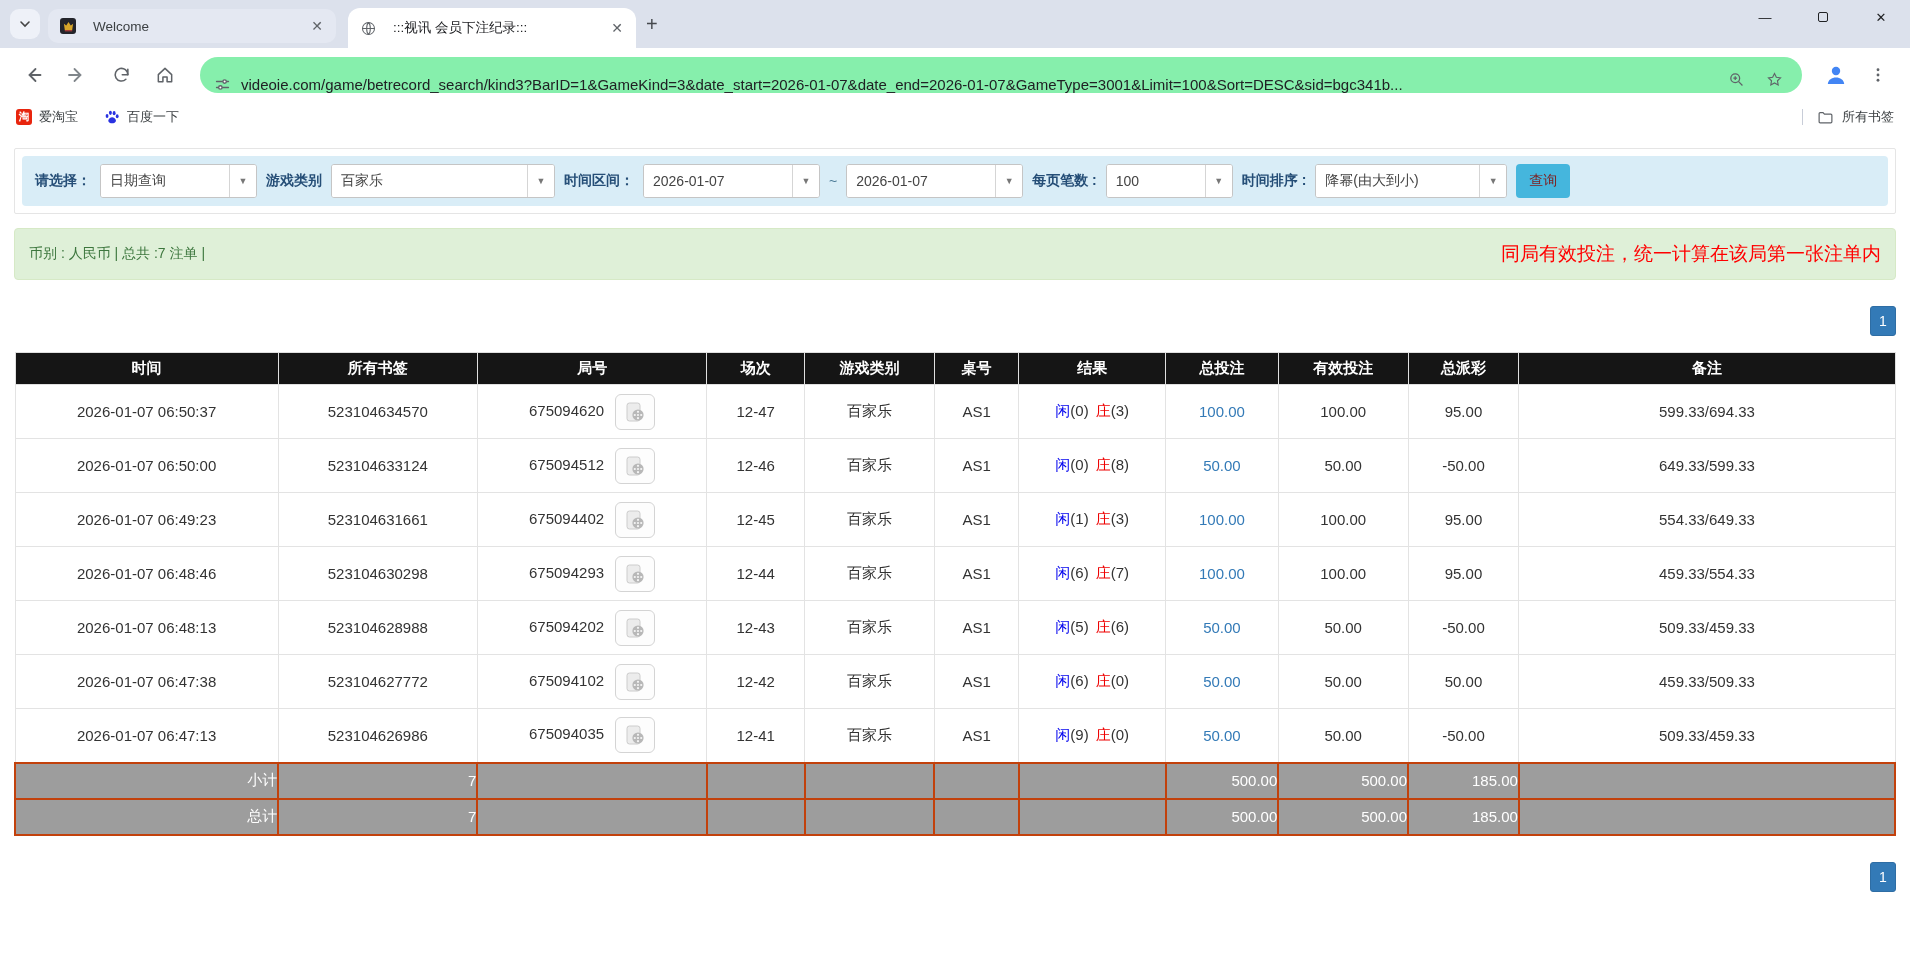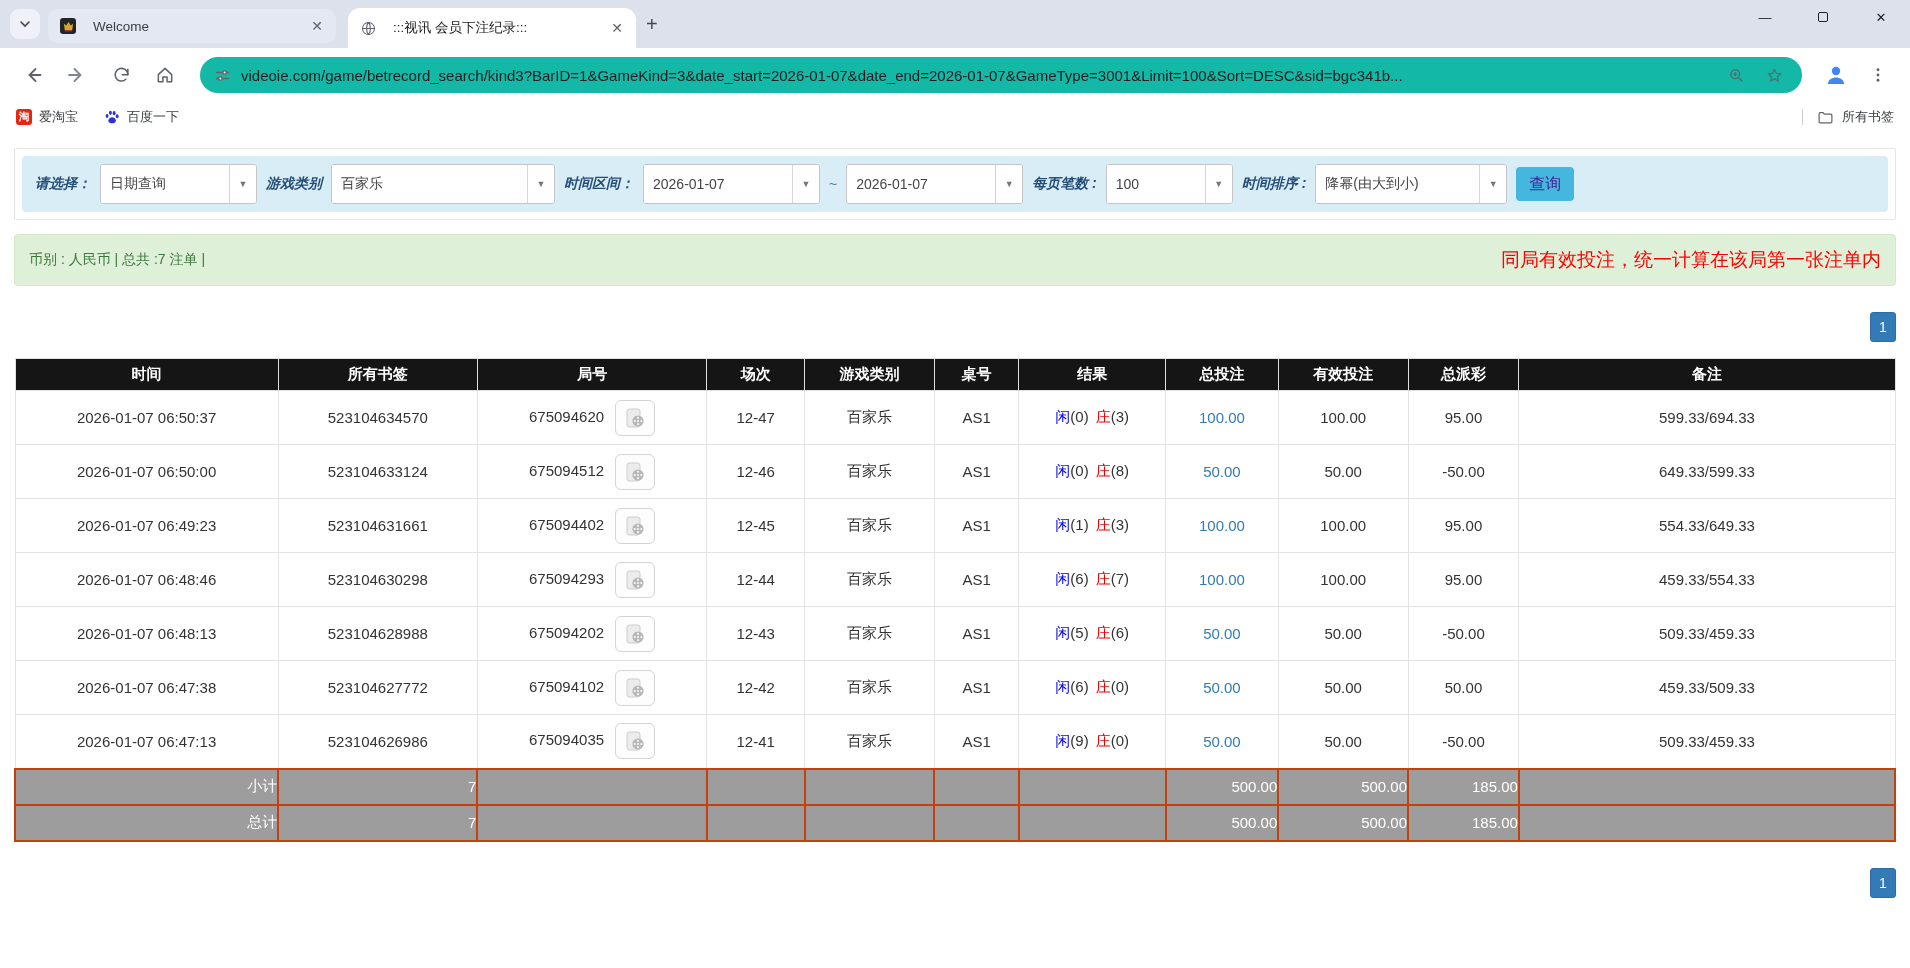--- a/index.html
+++ b/index.html
@@ -30,46 +30,46 @@
   .favicon { width:16px; height:16px; flex:0 0 16px; display:flex; align-items:center; justify-content:center; }
   .crown-fav { width:16px; height:16px; border-radius:3px; background:#23242b; display:flex; align-items:center; justify-content:center; }
   .newtab-btn { border:none; background:transparent; font-size:20px; color:#45484d; margin:0 0 12px 10px; cursor:pointer; }
   .win-controls { position:absolute; right:0; top:0; height:34px; display:flex; }
   .win-btn { width:58px; height:34px; border:none; background:transparent; font-size:13px; color:#202124; cursor:pointer; display:flex; align-items:center; justify-content:center; }
   .maxi-glyph { width:10px; height:10px; border:1.4px solid #202124; border-radius:2px; display:inline-block; }
 
   .toolbar { height:54px; background:#fff; display:flex; align-items:center; padding:0 14px; gap:6px; }
   .nav-btn { width:38px; height:38px; border:none; background:transparent; display:flex; align-items:center; justify-content:center; cursor:pointer; }
   .omnibox {
-    flex:1; height:36px; margin:0 10px; background:#14b8a6; border-radius:18px;
-    display:flex; align-items:center; padding:0 14px; gap:10px;
+    flex:1; height:36px; margin:0 10px; background:#86efac; border-radius:18px;
+    display:flex; align-items:flex-end; padding:0 14px; gap:10px;
   }
   .omnibox .url { flex:1; font-size:15px; color:#202124; white-space:nowrap; overflow:hidden; text-overflow:ellipsis; }
   .omni-icon-btn { border:none; background:transparent; display:flex; align-items:center; justify-content:center; width:28px; height:28px; cursor:pointer; }
   .avatar-btn, .menu-btn { border:none; background:transparent; width:36px; height:36px; display:flex; align-items:center; justify-content:center; cursor:pointer; }
 
   .bookmarksbar { height:30px; background:#fff; display:flex; align-items:center; padding:0 16px; font-size:13px; color:#3c4043; }
   .bookmark { display:flex; align-items:center; gap:7px; margin-right:26px; cursor:pointer; }
   .bm-spacer { flex:1; }
   .bm-divider { width:1px; height:16px; background:#c8cdd8; margin-right:14px; }
   .all-bookmarks { display:flex; align-items:center; gap:8px; cursor:pointer; }
   .taobao-fav { width:16px; height:16px; background:#e8250e; border-radius:3px; color:#fff; font-size:10.5px; font-weight:bold; display:flex; align-items:center; justify-content:center; }
 
   
   .content { padding:0 14px; }
   .page-title { margin-top:30px; font-size:23px; font-weight:400; color:#222; }
 
   .filter-wrap { margin-top:16px; border:1px solid #e5e5e5; border-radius:2px; padding:7px; background:#fff; }
   .filter-bar { background:#d9edf7; border-radius:4px; padding:8px 13px; display:flex; align-items:center; gap:9px; }
-  .filter-label { font-size:14px; font-weight:bold; color:#254e77; white-space:nowrap;font-style:italic; }
-  .combo { display:inline-flex; height:40px; background:#ffffff; border:1px solid #c5c5c5; border-radius:3px; overflow:hidden; }
+  .filter-label { font-size:14px; font-weight:bold; color:#254e77; white-space:nowrap; }
+  .combo { display:inline-flex; height:34px; background:#ffffff; border:1px solid #c5c5c5; border-radius:3px; overflow:hidden; }
   .combo input { border:none; outline:none; padding:0 9px; font-size:14px; color:#444; font-family:inherit; background:#fff; }
   .combo-arrow { width:27px; border:none; border-left:1px solid #d5d5d5; background:#fff; color:#777; font-size:9px; cursor:pointer; }
   .tilde { color:#4a7a96; font-size:14px; }
-  .search-btn { height:34px; padding:0 13px; background:#45b6dd; color:#4c1d95; border:none; border-radius:4px; font-size:16px; cursor:pointer; }
+  .search-btn { height:34px; padding:0 13px; background:#45b6dd; color:#7f1d1d; border:none; border-radius:4px; font-size:14px; cursor:pointer; }
 
   .info-bar { margin-top:14px; background:#dff0d8; border:1px solid #d6e9c6; border-radius:4px; padding:12px 14px; display:flex; justify-content:space-between; align-items:center; }
   .info-summary { color:#3c763d; font-size:14px; }
   .info-notice { color:#ff0000; font-size:19px;margin-left:44px; }
 
   .pager { margin-top:26px; display:flex; justify-content:flex-end; }
   .page-btn { min-width:26px; height:30px; background:#337ab7; color:#fff; border:1px solid #2e6da4; border-radius:3px; font-size:14px; display:flex; align-items:center; justify-content:center; cursor:pointer; }
 
   table.bets { margin-top:16px; width:100%; border-collapse:collapse; table-layout:fixed; }
   table.bets thead th {

